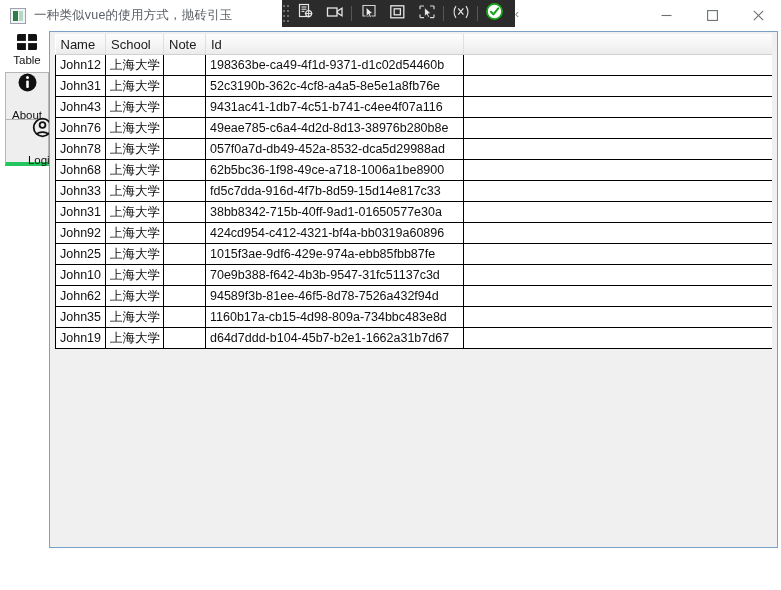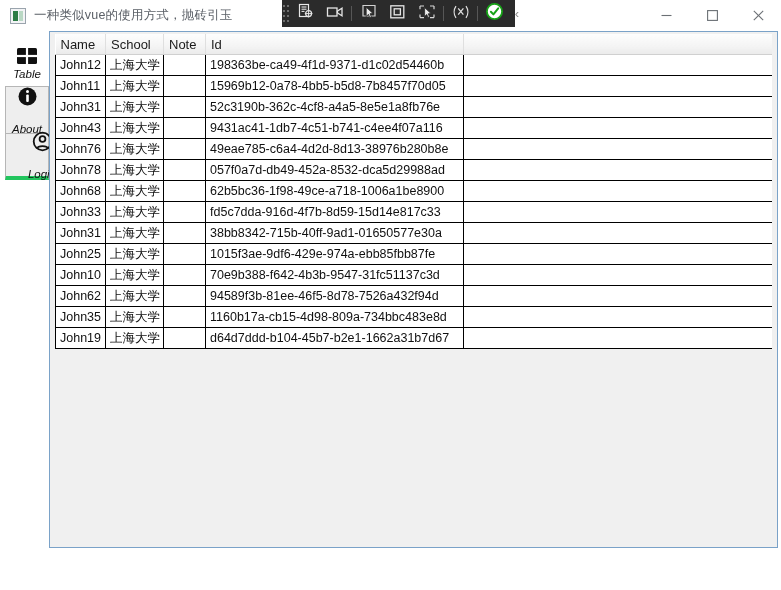--- a/index.html
+++ b/index.html
@@ -123,26 +123,25 @@
   }
   .wincap {
     width: 46px; height: 31px;
     display: flex; align-items: center; justify-content: center;
     color: #6b7075;
   }
 
   
   .sidebar {
     position: absolute;
-    left: 5px; top: 39px;
+    left: 5px; top: 25px;
     width: 44px;
     height: 517px;
     background: #ffffff;
     box-sizing: border-box;
-    font-style: italic;
   }
   .side-item {
     width: 44px;
     height: 47px;
     box-sizing: border-box;
     display: flex;
     flex-direction: column;
     align-items: center;
     justify-content: center;
     gap: 1px;
@@ -395,27 +394,20 @@
         </thead>
         <tbody id="grid-body">
             <tr>
               <td class="c0">John12</td>
               <td>上海大学</td>
               <td></td>
               <td>198363be-ca49-4f1d-9371-d1c02d54460b</td>
               <td class=" cend"></td>
             </tr>
             <tr>
-              <td class="c0">John11</td>
-              <td>上海大学</td>
-              <td></td>
-              <td>15969b12-0a78-4bb5-b5d8-7b8457f70d05</td>
-              <td class=" cend"></td>
-            </tr>
-            <tr>
               <td class="c0">John31</td>
               <td>上海大学</td>
               <td></td>
               <td>52c3190b-362c-4cf8-a4a5-8e5e1a8fb76e</td>
               <td class=" cend"></td>
             </tr>
             <tr>
               <td class="c0">John43</td>
               <td>上海大学</td>
               <td></td>
@@ -448,20 +440,27 @@
               <td>上海大学</td>
               <td></td>
               <td>fd5c7dda-916d-4f7b-8d59-15d14e817c33</td>
               <td class=" cend"></td>
             </tr>
             <tr>
               <td class="c0">John31</td>
               <td>上海大学</td>
               <td></td>
               <td>38bb8342-715b-40ff-9ad1-01650577e30a</td>
+              <td class=" cend"></td>
+            </tr>
+            <tr>
+              <td class="c0">John92</td>
+              <td>上海大学</td>
+              <td></td>
+              <td>424cd954-c412-4321-bf4a-bb0319a60896</td>
               <td class=" cend"></td>
             </tr>
             <tr>
               <td class="c0">John25</td>
               <td>上海大学</td>
               <td></td>
               <td>1015f3ae-9df6-429e-974a-ebb85fbb87fe</td>
               <td class=" cend"></td>
             </tr>
             <tr>

